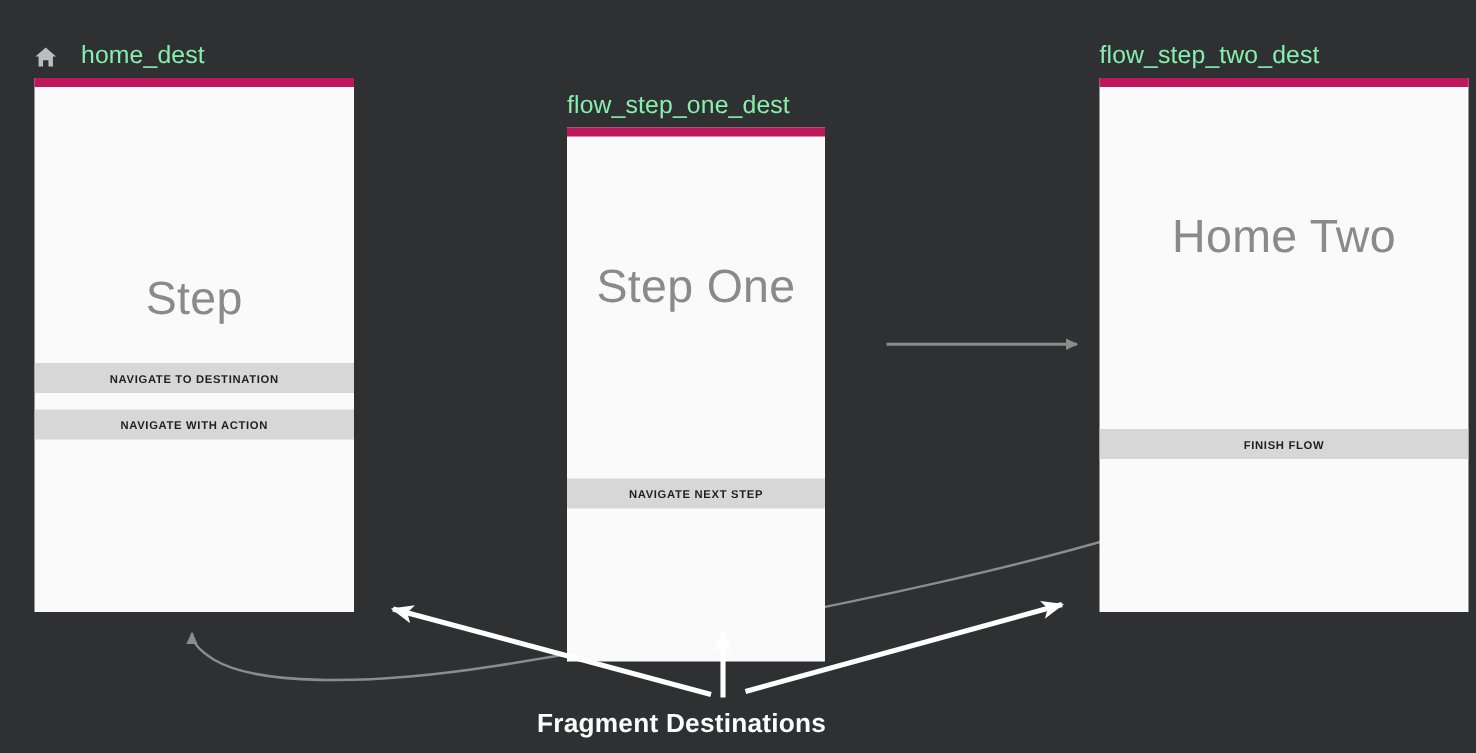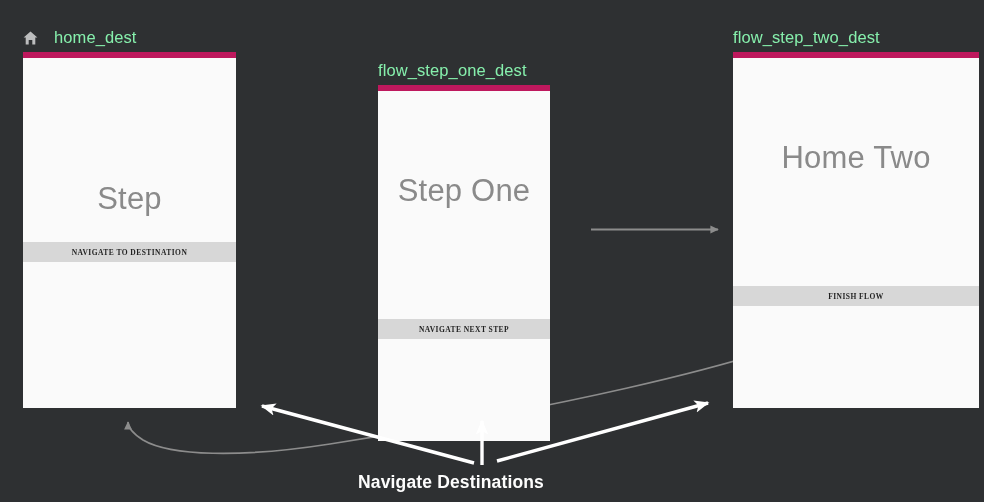--- a/index.html
+++ b/index.html
@@ -97,21 +97,20 @@
     background: #d7d7d7;
     color: #1f1f1f;
     font-size: 7.5px;
     font-weight: bold;
     letter-spacing: 0.45px;
     display: flex;
     align-items: center;
     justify-content: center;
     text-transform: uppercase;
     box-sizing: border-box;
-    font-family: Liberation Serif, serif;
   }
 
   .annot-caption {
     position: absolute;
     z-index: 6;
     color: #fdfdfd;
     font-size: 17.5px;
     font-weight: bold;
     letter-spacing: 0.15px;
     white-space: nowrap;
@@ -143,20 +142,21 @@
         <svg width="15" height="14" viewBox="0 0 15 14">
           <path d="M7.5 0.6 L14.4 6.6 L12.3 6.6 L12.3 13.4 L9.3 13.4 L9.3 9.1
                    L5.7 9.1 L5.7 13.4 L2.7 13.4 L2.7 6.6 L0.6 6.6 Z" fill="#bcbdbe"></path>
         </svg>
       </span>
       <span>home_dest</span>
     </div>
     <div class="phone-frame">
       <div class="screen-title t-home">Step</div>
       <div class="frag-button" style="top:184px;">Navigate to destination</div>
+      <div class="frag-button" style="top:215px;">Navigate with action</div>
     </div>
   </div>
 
   <div class="dest-node" style="left:378px; top:52px; width:172px; height:356px;margin-top:33px;">
     <div class="dest-label">
       <span>flow_step_one_dest</span>
     </div>
     <div class="phone-frame">
       <div class="screen-title t-one">Step One</div>
       <div class="frag-button" style="top:228px;">Navigate next step</div>
@@ -180,15 +180,15 @@
       </marker>
     </defs>
 
     <line x1="474" y1="463" x2="262" y2="406" stroke="#ffffff" stroke-width="3.4" marker-end="url(#white-arrow)"></line>
 
     <line x1="482" y1="465" x2="482" y2="421" stroke="#ffffff" stroke-width="3.4" marker-end="url(#white-arrow)"></line>
 
     <line x1="497" y1="461" x2="708" y2="403" stroke="#ffffff" stroke-width="3.4" marker-end="url(#white-arrow)"></line>
   </svg>
 
-  <div class="annot-caption" style="left:358px; top:474px;">Navigate Destinations</div>
+  <div class="annot-caption" style="left:358px; top:474px;">Fragment Destinations</div>
 
 </div>
 
 </body></html>

